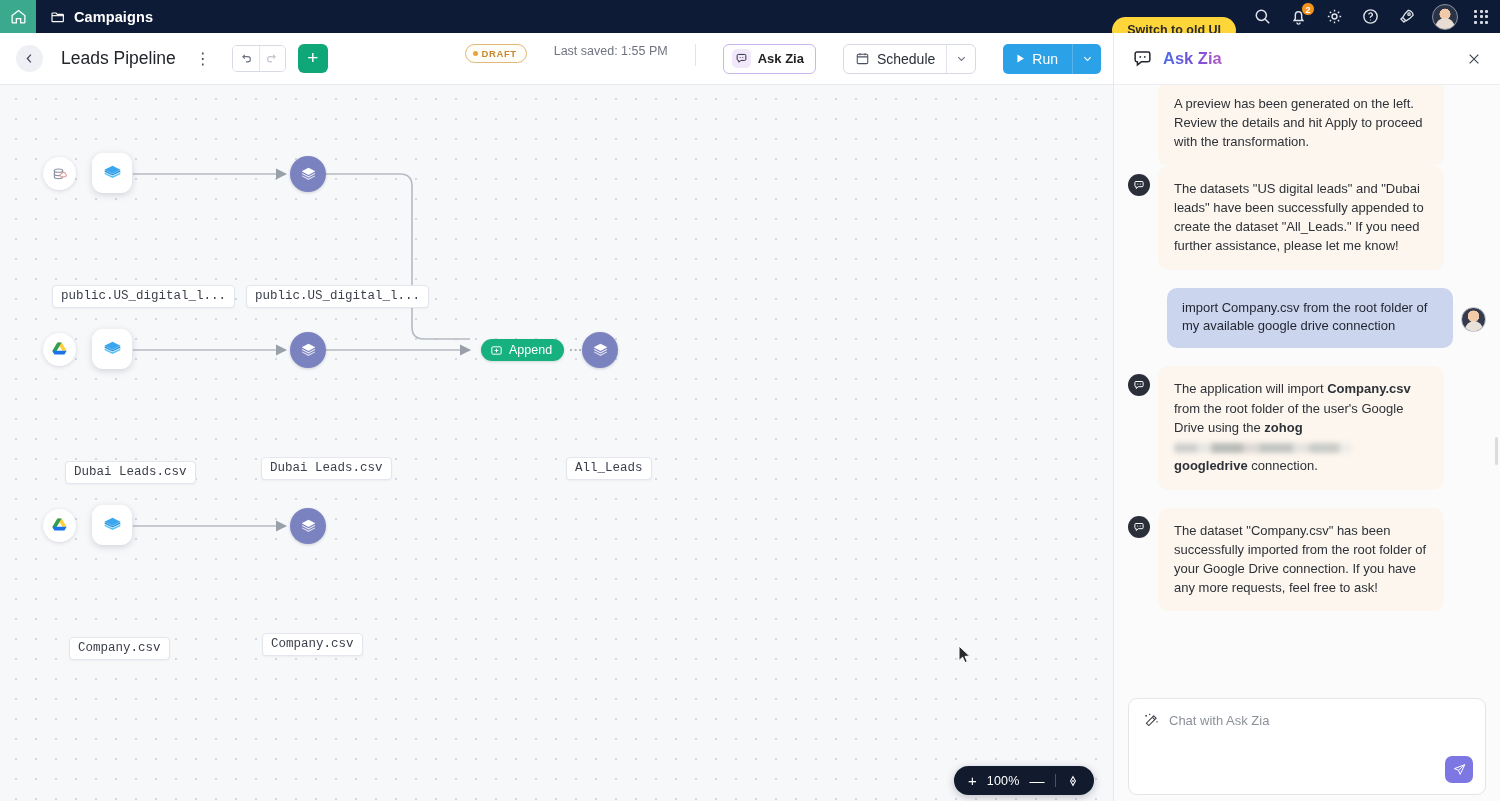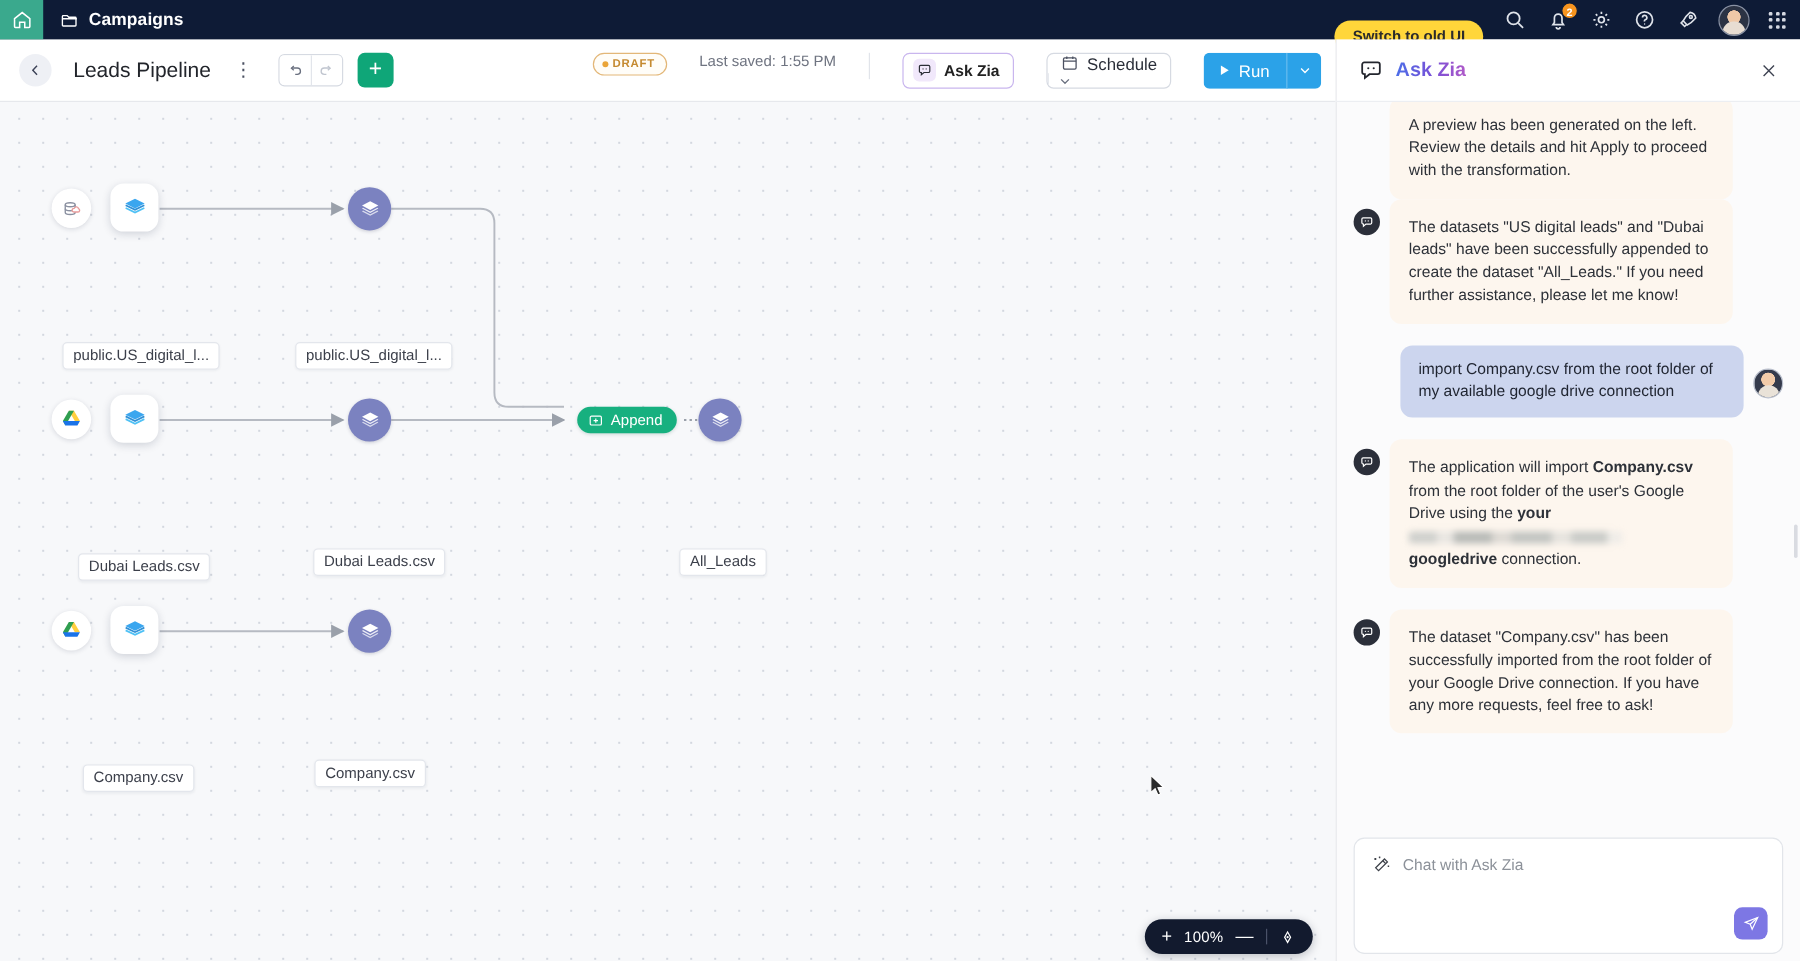--- a/index.html
+++ b/index.html
@@ -97,21 +97,21 @@
     display: flex; align-items: center; gap: 7px; height: 30px;
     border: 1px solid #c9b6ee; border-radius: 6px; background: #fff;
     padding: 0 11px 0 8px; cursor: pointer;
   }
   .askzia-btn .zia-chip {
     width: 19px; height: 19px; border-radius: 5px; background: #f1e8fb;
     display: flex; align-items: center; justify-content: center;
   }
   .askzia-btn span.lbl { font-size: 13px; font-weight: 700; color: #222; }
   .schedule-group { display: flex; height: 30px; border: 1px solid #d6dae2;
-                    border-radius: 6px; overflow: hidden; background: #fff; flex-direction: column; }
+                    border-radius: 6px; overflow: hidden; background: #fff; }
   .schedule-main { display: flex; align-items: center; gap: 7px; padding: 0 11px;
                    cursor: pointer; color: #2b2f39; font-size: 14px; }
   .caret-box { width: 29px; display: flex; align-items: center; justify-content: center;
                border-left: 1px solid #e2e5eb; cursor: pointer; color: #6b7180; }
   .run-group { display: flex; height: 30px; border-radius: 5px; overflow: hidden; }
   .run-main { display: flex; align-items: center; gap: 6px; background: #2ba2e8;
               color: #fff; padding: 0 14px 0 12px; font-size: 14px; cursor: pointer; border:none; }
   .run-caret { width: 29px; background: #2ba2e8; color: #fff; display: flex;
                align-items: center; justify-content: center; cursor: pointer;
                border-left: 1px solid #56b5ed; }
@@ -138,21 +138,21 @@
     align-items: center; justify-content: center; cursor: pointer;
   }
   .purple-node {
     width: 36px; height: 36px; border-radius: 50%; background: #7b82c0;
     display: flex; align-items: center; justify-content: center; cursor: pointer;
     box-shadow: 0 1px 3px rgba(30,35,70,.2);
   }
   .node-label {
     position: absolute; background: #fff; border: 1px solid #e3e6ec; border-radius: 4px;
     font-size: 12.5px; color: #3b3f4a; padding: 3px 8px 4px; white-space: nowrap;
-    box-shadow: 0 1px 2px rgba(20,30,60,.05); cursor: default;
+    box-shadow: 0 1px 2px rgba(20,30,60,.05); cursor: default; font-family: Liberation Mono, monospace;
   }
   .append-pill {
     position: absolute; display: flex; align-items: center; gap: 6px;
     background: #17b07f; color: #fff; border-radius: 13px; height: 22px;
     padding: 0 12px 0 9px; font-size: 12.5px; cursor: pointer;
     box-shadow: 0 1px 3px rgba(10,80,60,.18);
   }
   .zoombar {
     position: absolute; left: 954px; top: 766px; height: 29px;
     background: #121a2e; border-radius: 15px; display: flex; align-items: center;
@@ -576,21 +576,21 @@
 
       <div class="msg-row">
         <div class="bot-ava">
           <svg width="12" height="12" viewBox="0 0 24 24" fill="none" stroke="#ffffff" stroke-width="2">
             <path d="M3.8 7a2 2 0 0 1 2-2h12.4a2 2 0 0 1 2 2v6.4a2 2 0 0 1-2 2h-7.6L6.4 19v-3.6H5.8a2 2 0 0 1-2-2z"></path>
             <circle cx="9.6" cy="10.2" r="1.1" fill="#ffffff" stroke="none"></circle>
             <circle cx="14.4" cy="10.2" r="1.1" fill="#ffffff" stroke="none"></circle>
           </svg>
         </div>
         <div class="bubble-bot">
-          <span>The application will import </span><b>Company.csv</b><span> from the root folder of the user's Google Drive using the </span><b>your</b><span class="redacted"></span> <b>googledrive</b><span> connection.</span>
+          <span>The application will import </span><b>Company.csv</b><span> from the root folder of the user's Google Drive using the </span><b>zohog</b><span class="redacted"></span> <b>googledrive</b><span> connection.</span>
         </div>
       </div>
 
       <div class="msg-row">
         <div class="bot-ava">
           <svg width="12" height="12" viewBox="0 0 24 24" fill="none" stroke="#ffffff" stroke-width="2">
             <path d="M3.8 7a2 2 0 0 1 2-2h12.4a2 2 0 0 1 2 2v6.4a2 2 0 0 1-2 2h-7.6L6.4 19v-3.6H5.8a2 2 0 0 1-2-2z"></path>
             <circle cx="9.6" cy="10.2" r="1.1" fill="#ffffff" stroke="none"></circle>
             <circle cx="14.4" cy="10.2" r="1.1" fill="#ffffff" stroke="none"></circle>
           </svg>

